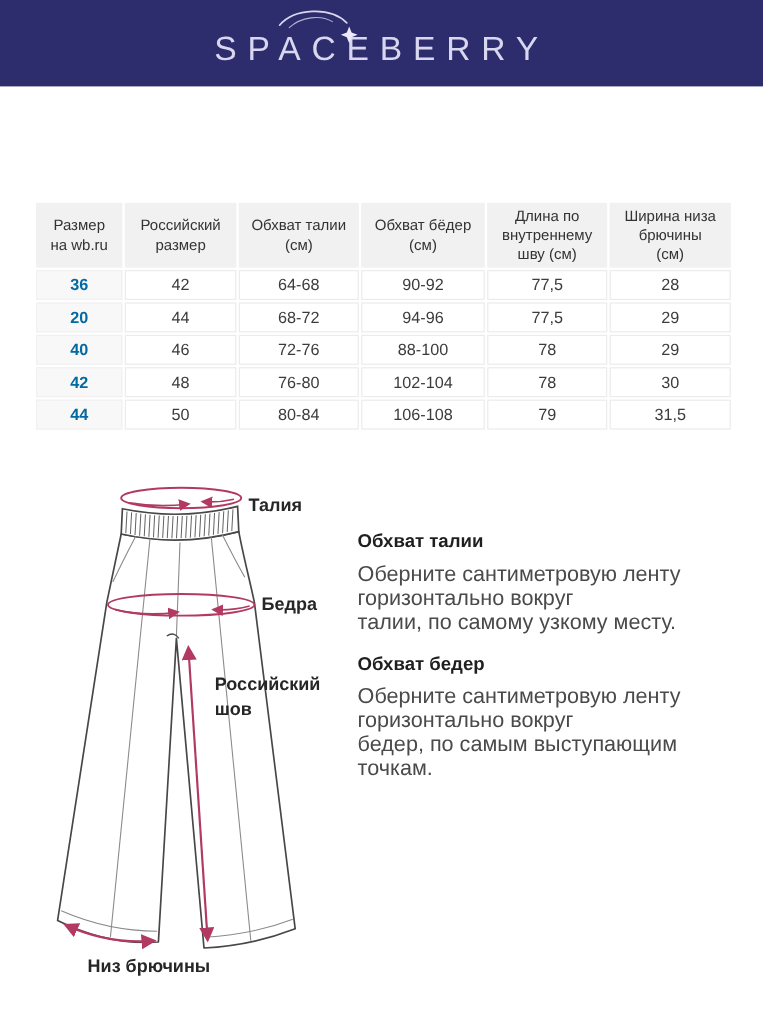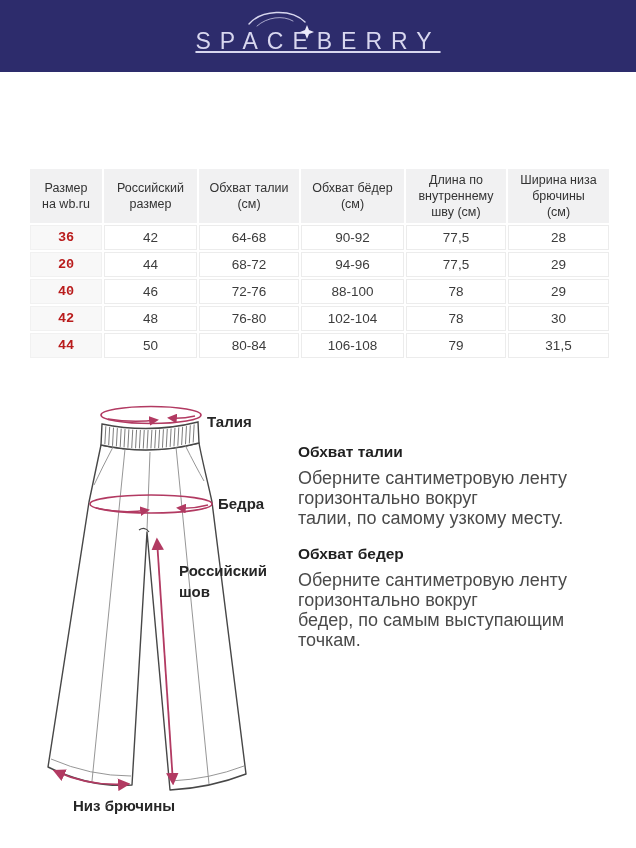--- a/index.html
+++ b/index.html
@@ -14,25 +14,24 @@
   
   .header {
     position: absolute; left:0; top:0;
     width: 636px; height: 72px;
     background: #2d2c6c;
     display: flex; align-items: center; justify-content: center;
   }
   .logo {
     position: relative;
     color: #d8d7ef;
-    font-size: 23px;
+    font-size: 28px;
     letter-spacing: 9px;
     font-weight: 400;
     padding-top: 10px;
-    text-decoration: underline;
   }
   .comet {
     position: absolute;
     left: 48px; top: -10px;
     width: 90px; height: 34px;
     pointer-events: none;
   }
   
   .table-wrap {
     position: absolute; left: 28px; top: 167px;
@@ -61,22 +60,21 @@
     font-size: 13.5px;
     color: #3c3c3c;
     height: 25px;
     text-align: center;
     vertical-align: middle;
   }
   table.size td.first {
     background: #f8f8f8;
     border-color: #f1f1f1;
     font-weight: bold;
-    color: #b91c1c;
-    font-family: Liberation Mono, monospace;
+    color: #0369a1;
   }
   
   .diagram {
     position: absolute; left: 30px; top: 388px;
     width: 270px; height: 440px; text-decoration: underline;
   }
   .diagram svg { position:absolute; left:0; top:0; }
   .dlabel {
     position: absolute;
     font-size: 15px;

